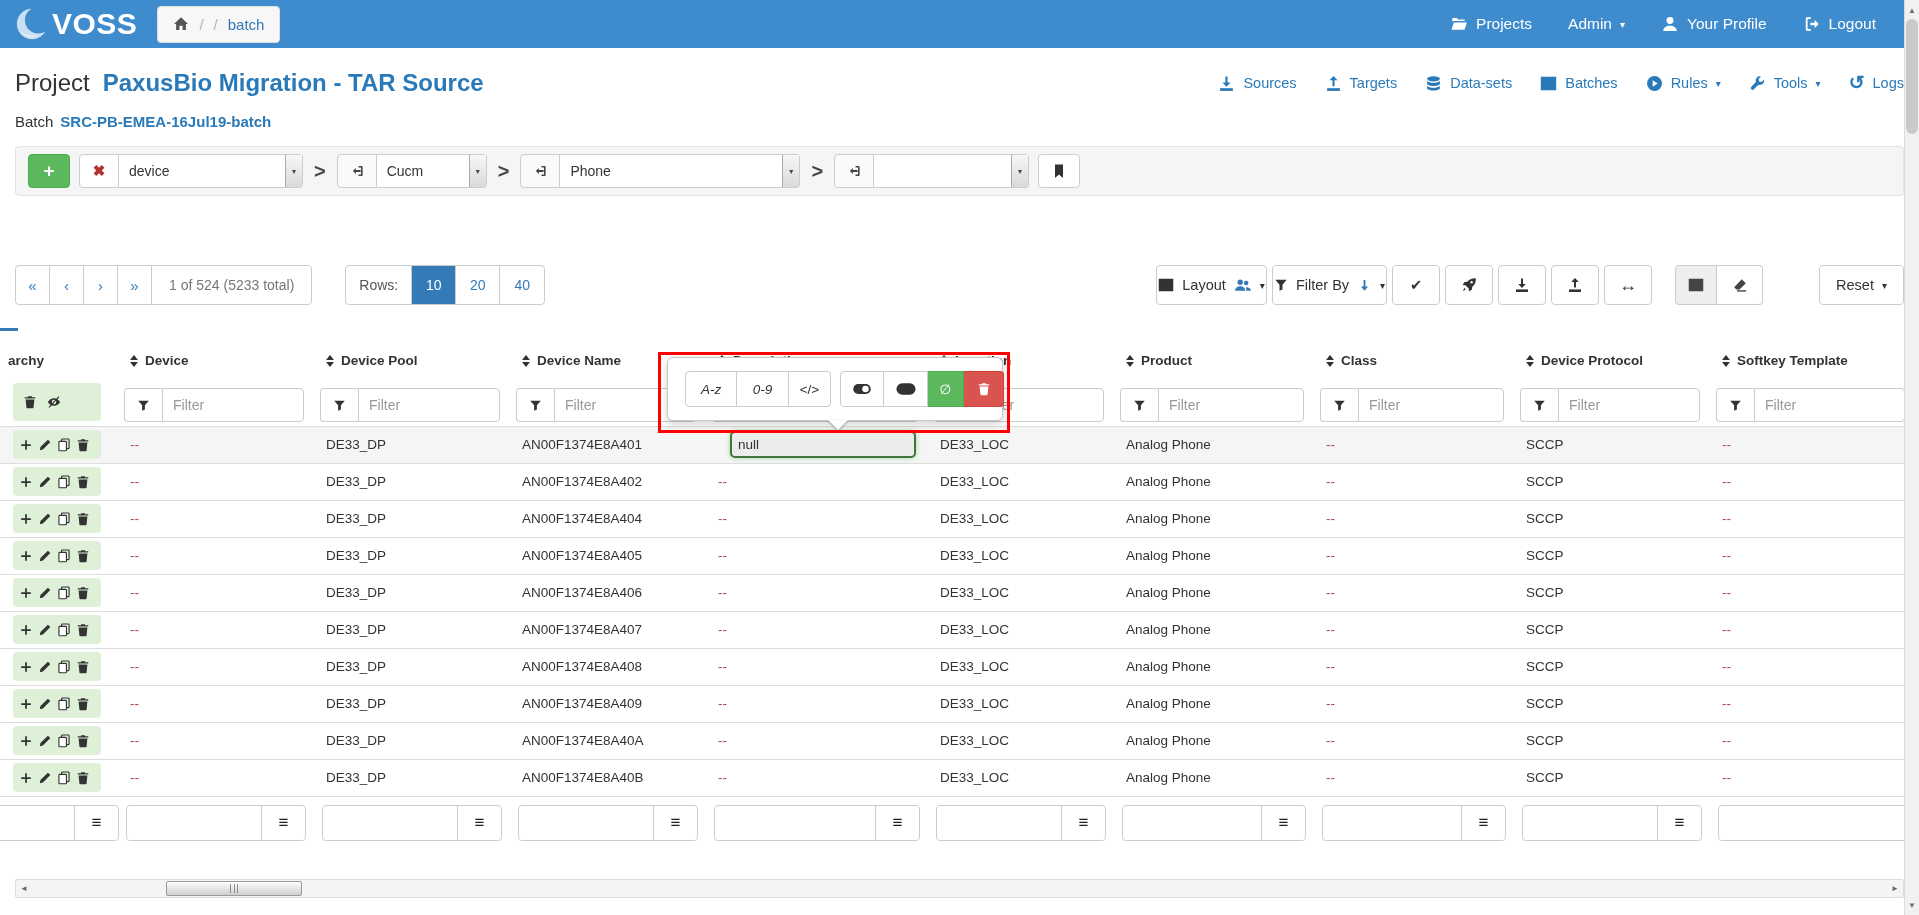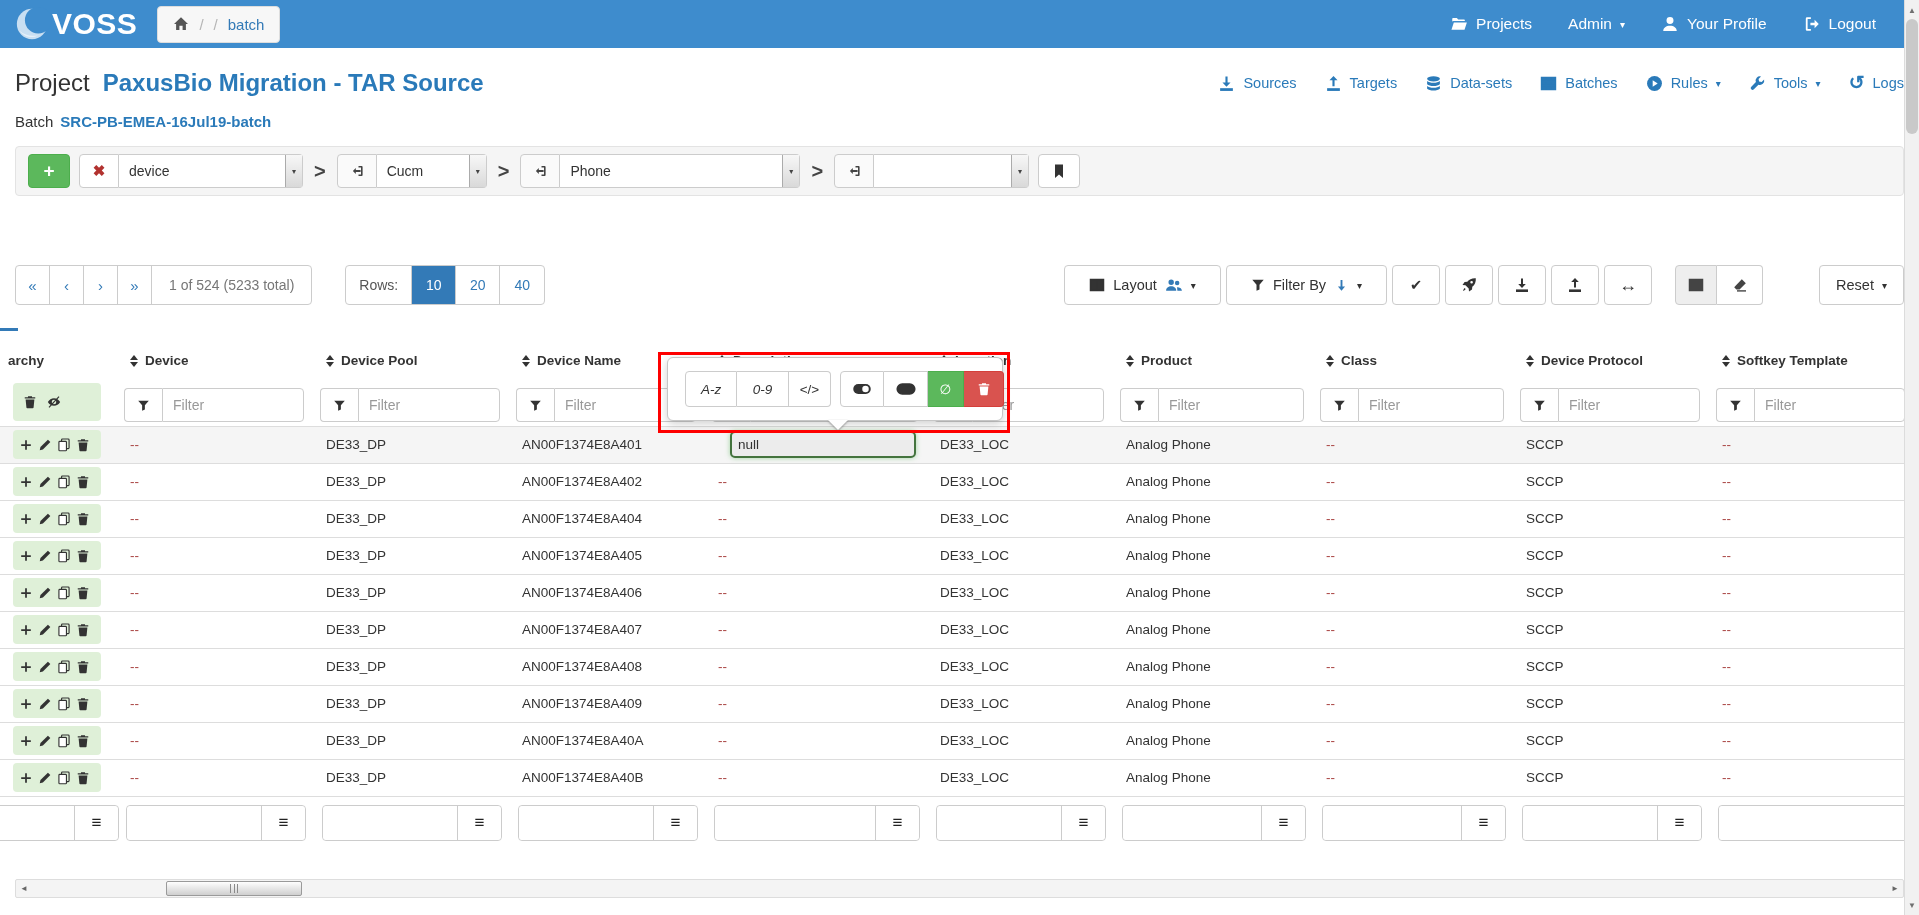--- a/index.html
+++ b/index.html
@@ -60,21 +60,21 @@
   .group>*{display:flex;align-items:center;justify-content:center;border-right:1px solid #ccc;font-size:14px;}
   .group>*:last-child{border-right:0;}
   .pag-btn{color:#337ab7;width:34px;cursor:pointer;font-size:15px;}
   .pag-status{color:#767676;padding:0 17px;}
   .rows-group{margin-left:33px;}
   .rows-label{color:#555;padding:0 13px;}
   .rows-opt{color:#337ab7;width:44px;cursor:pointer;}
   .rows-opt.active{background:#337ab7;color:#fff;}
   .controls{margin-left:auto;display:flex;align-items:center;gap:5px;}
   .cbtn{height:40px;background:#fff;border:1px solid #ccc;border-radius:4px;display:flex;align-items:center;
-        justify-content:center;gap:8px;padding:0 24px;font-size:14.5px;color:#333;cursor:pointer;}
+        justify-content:center;gap:8px;padding:0 1px;font-size:14.5px;color:#333;cursor:pointer;}
   .cbtn.sq{width:48px;padding:0;}
   .icon-blue{color:#337ab7;display:flex;}
   .icon-blue .svgi{width:18px;height:18px;}
   .caret-d{font-size:10px;color:#333;}
   .swap{font-size:18px;font-weight:bold;}
   .colfilter{display:flex;height:40px;margin:0 13px 0 18px;}
   .caddon{width:42px;background:#eee;border:1px solid #ccc;border-radius:4px 0 0 4px;display:flex;
           align-items:center;justify-content:center;color:#444;}
   .colfilter input{width:188px;border:1px solid #ccc;border-left:0;padding:0 11px;font-size:14.5px;color:#333;outline:none;font-family:inherit;}
   .colfilter input::placeholder{color:#999;}

